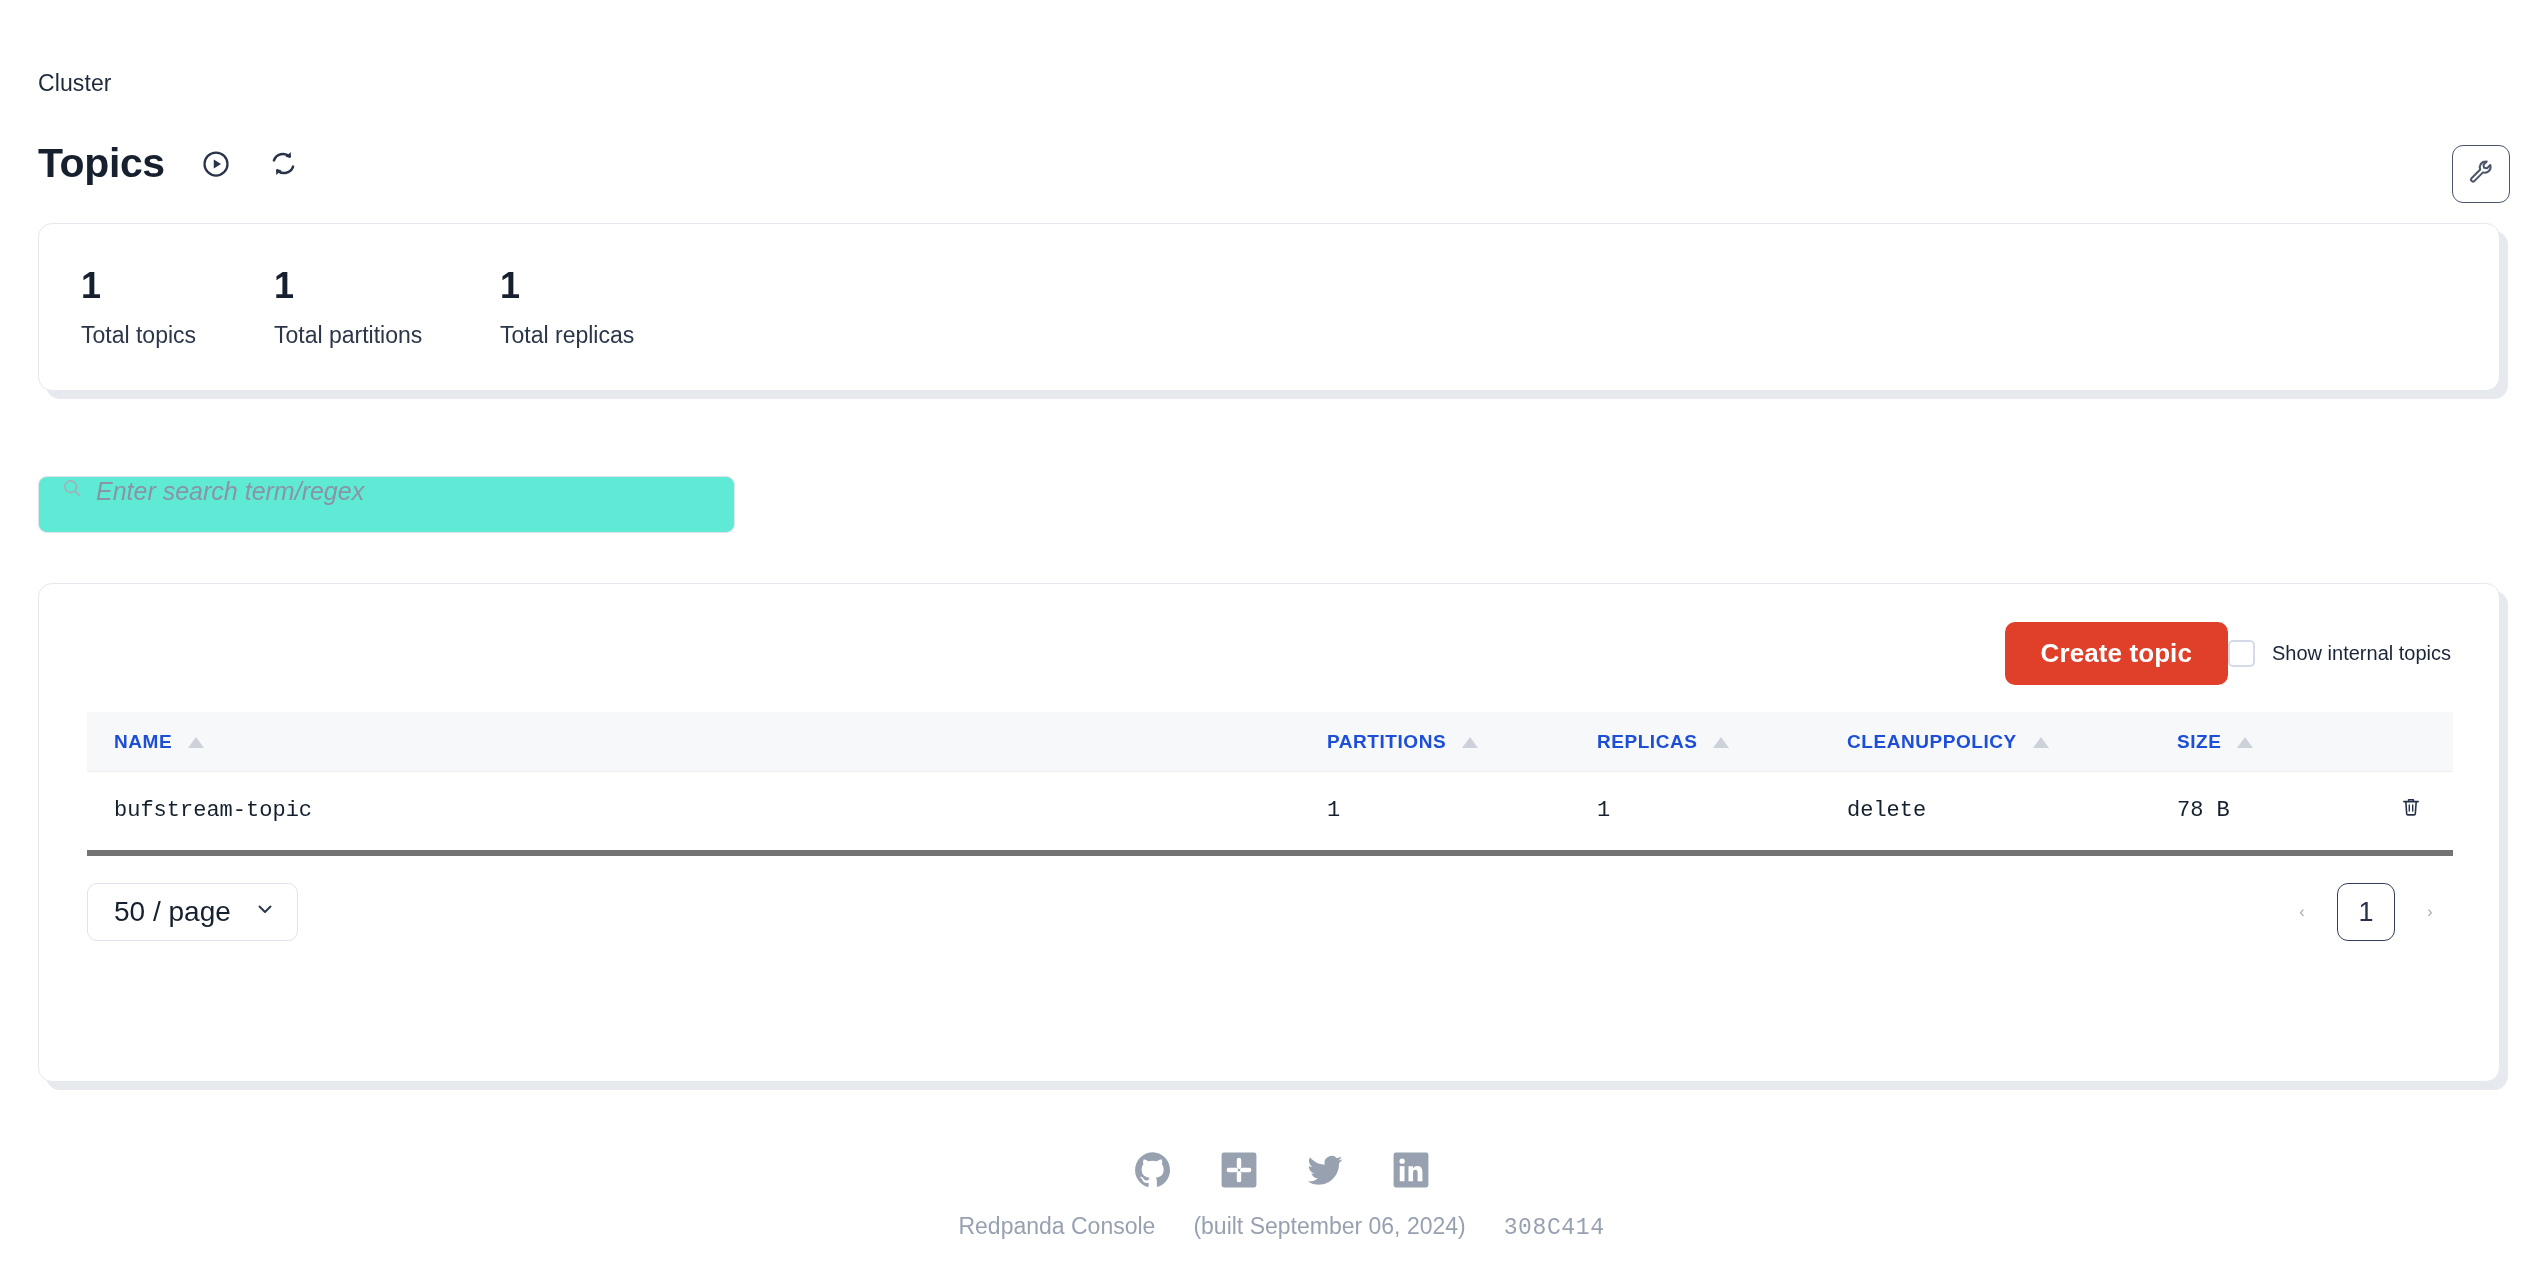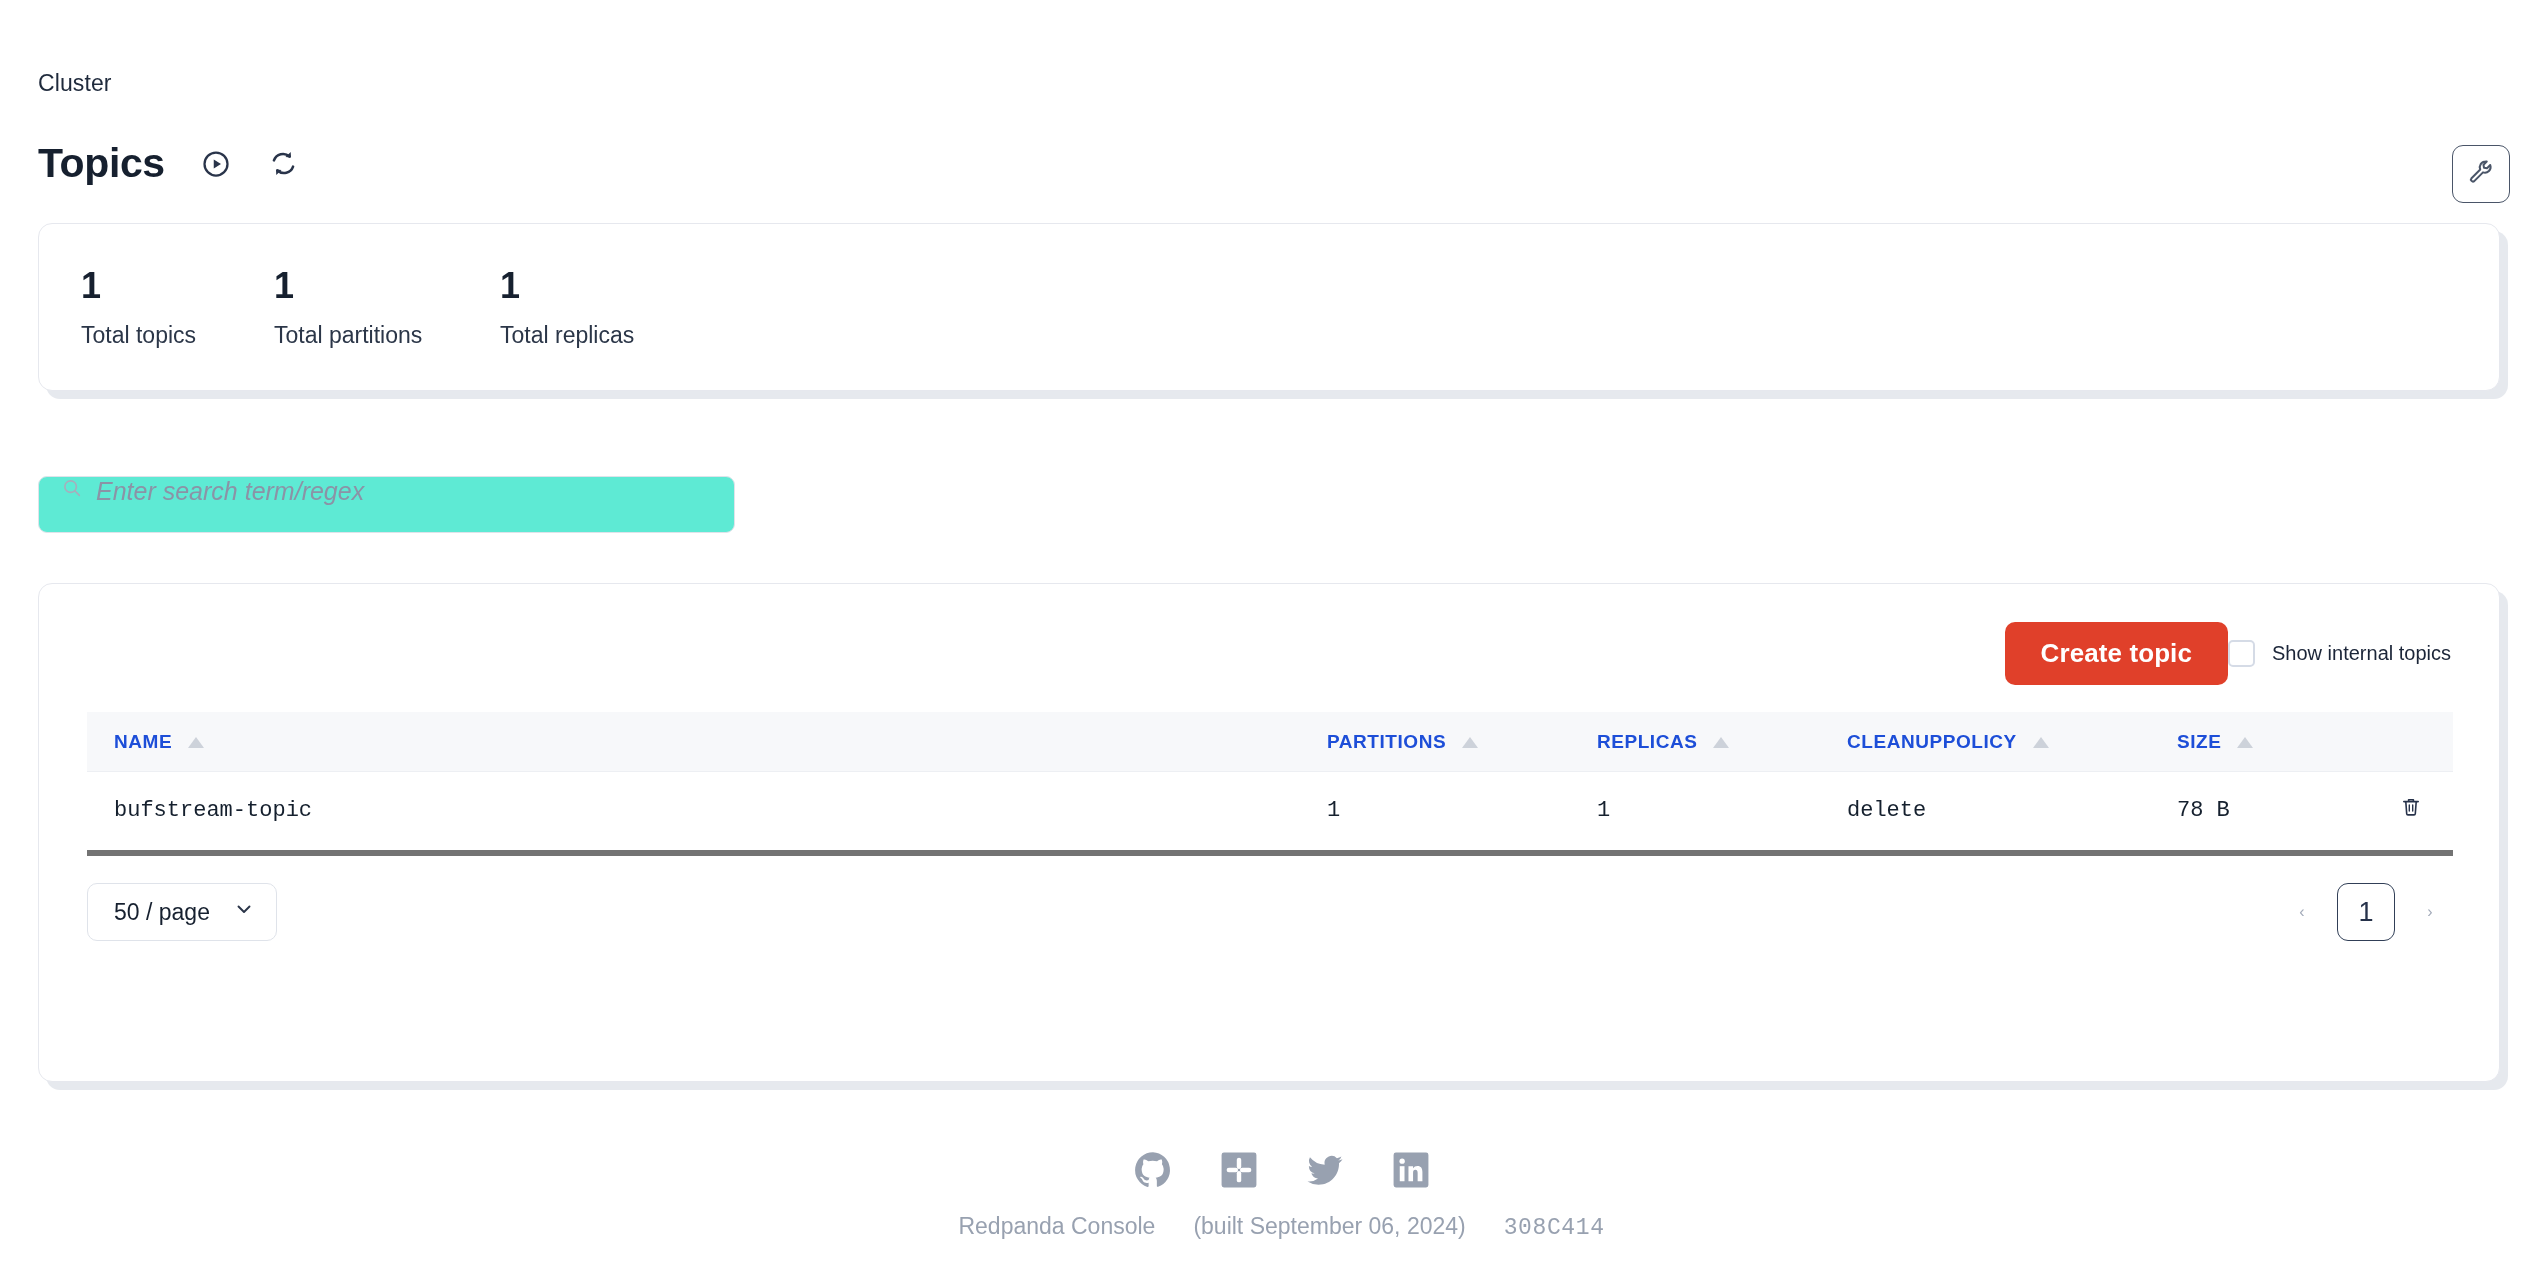--- a/index.html
+++ b/index.html
@@ -238,21 +238,21 @@
   }
   .page-size {
     display: flex;
     align-items: center;
     gap: 22px;
     height: 58px;
     padding: 0 20px 0 26px;
     border: 1px solid #dfe3ea;
     border-radius: 10px;
     background: #fff;
-    font-size: 23px;
+    font-size: 28px;
     color: #16202f;
     cursor: pointer;
   }
   .pager-right {
     display: flex;
     align-items: center;
     gap: 14px;
   }
   .pager-arrow {
     width: 42px; height: 42px;

